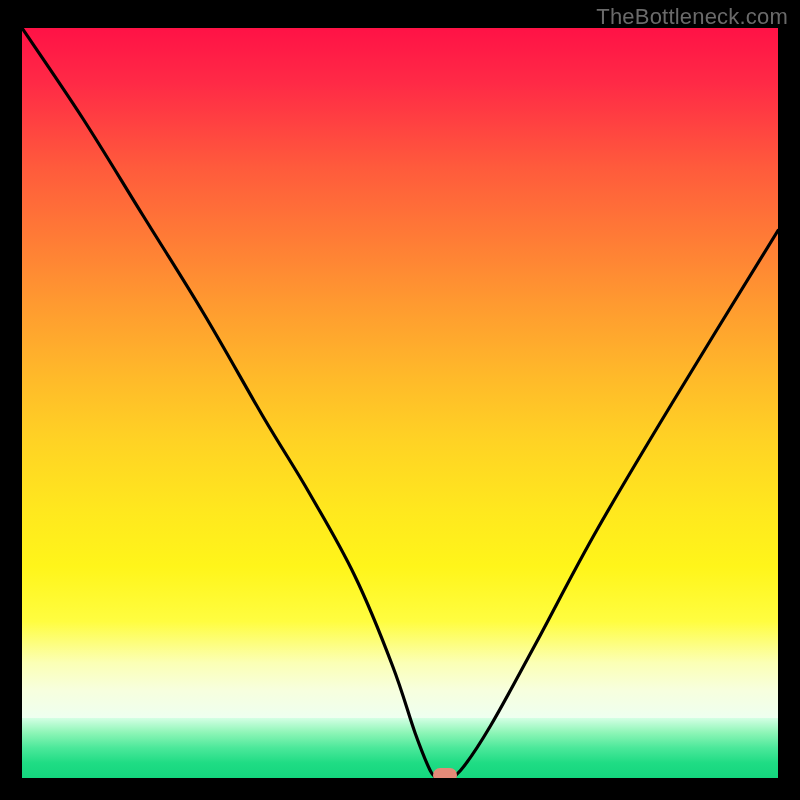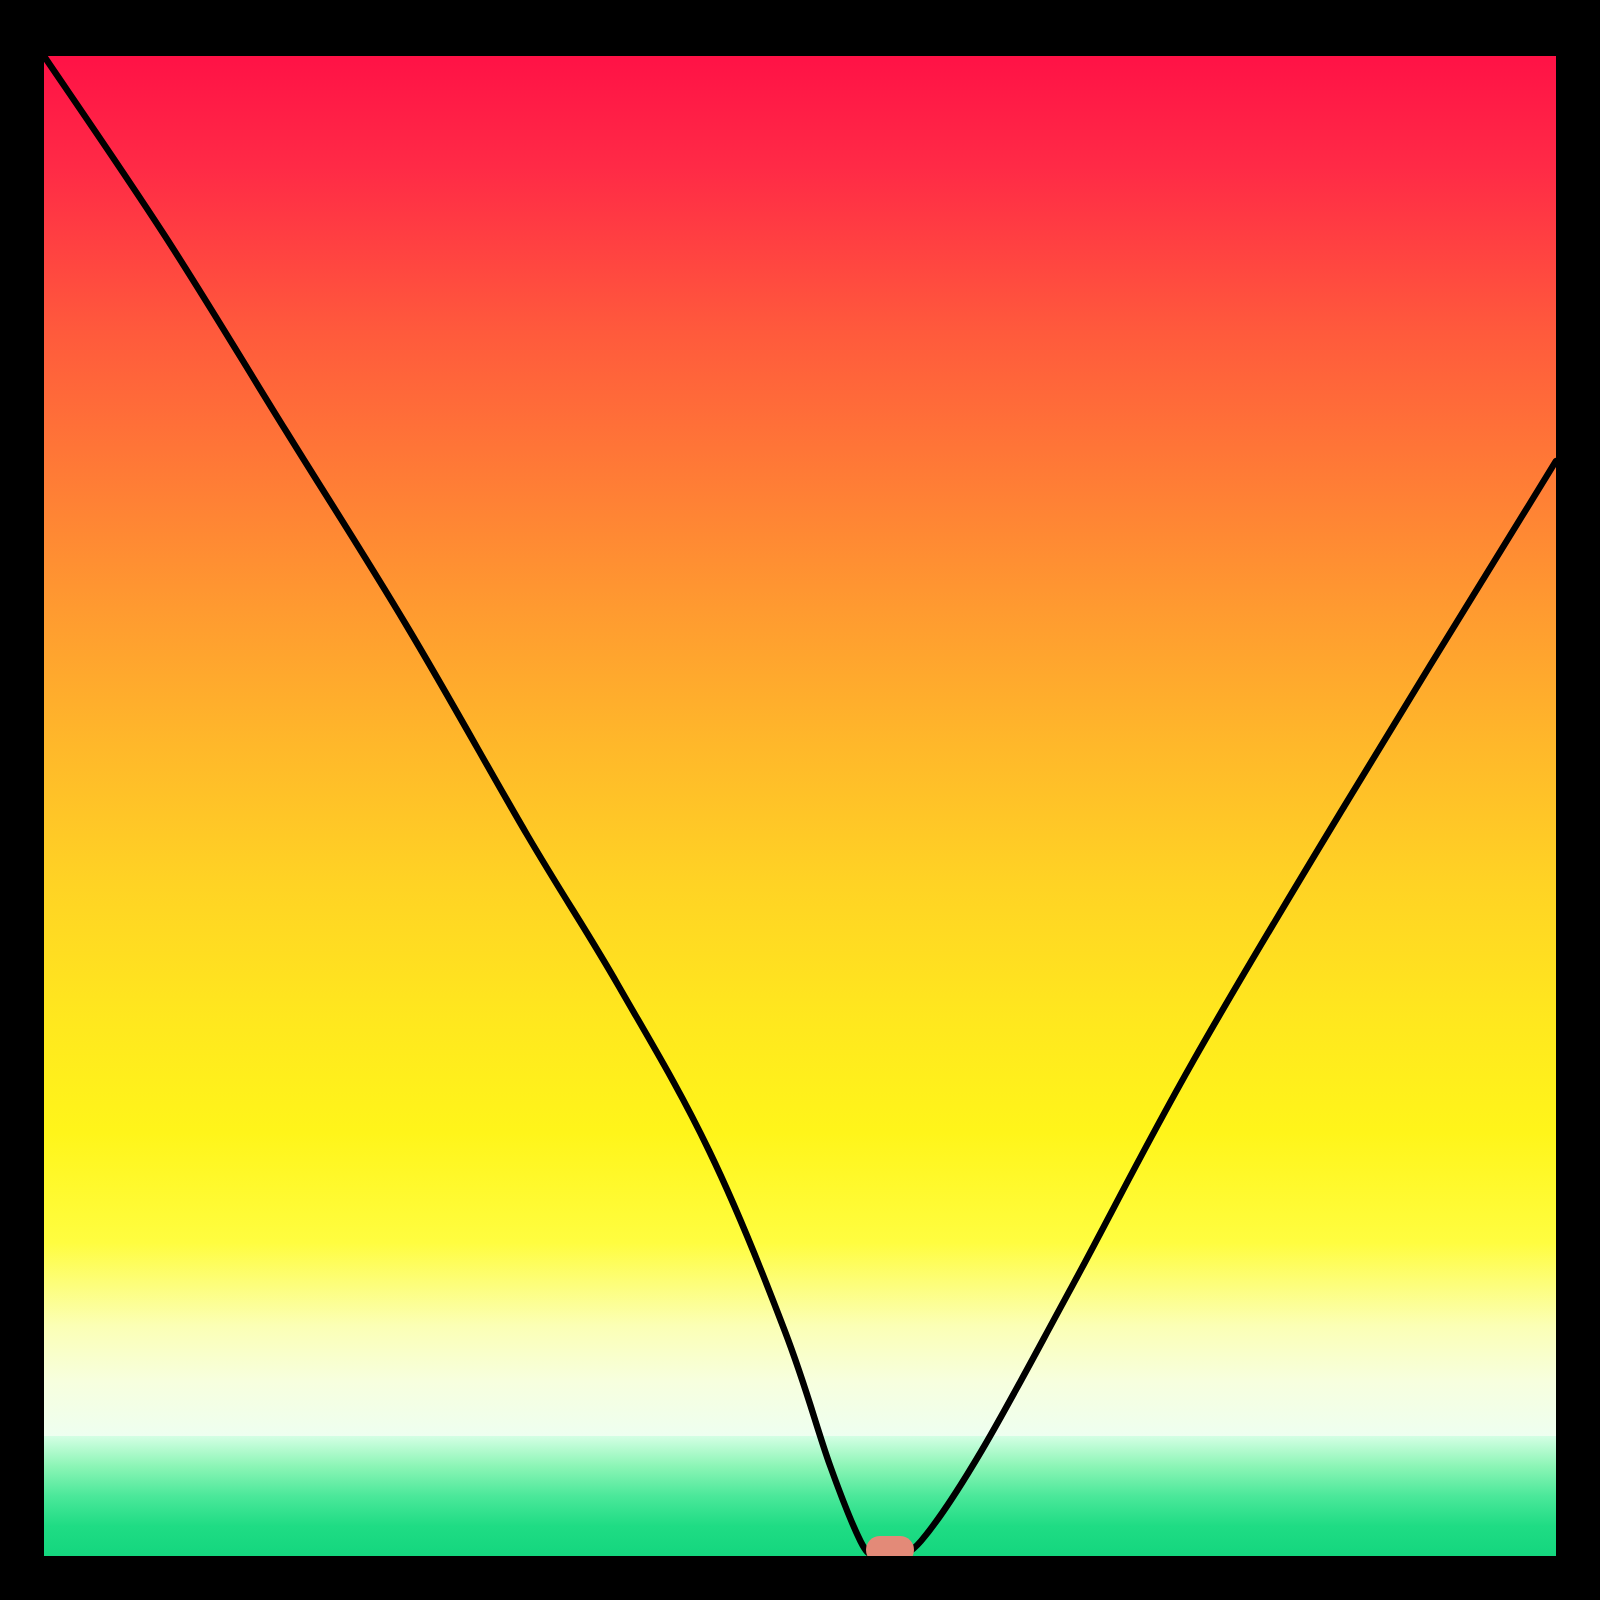--- a/index.html
+++ b/index.html
@@ -81,20 +81,21 @@
     height: 14px;
     border-radius: 7px;
     background: #e38a78;
   }
 </style>
 </head>
 <body>
 
 <div class="frame">
 
+  <div class="watermark">TheBottleneck.com</div>
 
   <div class="plot-area">
     <div class="grad-main"></div>
     <div class="grad-green"></div>
 
     <svg class="curve" viewBox="0 0 756 750" preserveAspectRatio="none">
       <path id="curve-path" fill="none" stroke="#000" stroke-width="3.2" stroke-linecap="round" stroke-linejoin="round" d="M 0.0 0.0 C 10.9 16.2, 38.7 56.3, 60.5 90.0 C 82.3 123.8, 99.2 152.4, 121.0 187.5 C 142.7 222.6, 159.7 248.6, 181.4 285.0 C 203.2 321.4, 222.9 357.6, 241.9 390.0 C 261.0 422.4, 271.0 436.6, 287.3 465.0 C 303.6 493.4, 317.7 516.5, 332.6 547.5 C 347.6 578.5, 359.6 609.1, 370.4 637.5 C 381.3 665.9, 386.3 686.1, 393.1 705.0 C 399.9 723.9, 404.2 734.4, 408.2 742.5 C 412.3 750.6, 413.1 748.6, 415.8 750.0 C 418.5 751.4, 419.3 751.4, 423.4 750.0 C 427.4 748.6, 430.3 752.0, 438.5 742.5 C 446.6 733.0, 455.1 720.5, 468.7 697.5 C 482.3 674.5, 495.0 650.1, 514.1 615.0 C 533.1 579.9, 550.1 545.7, 574.6 502.5 C 599.1 459.3, 617.5 429.0, 650.2 375.0 C 682.8 321.0, 736.9 233.6, 756.0 202.5"></path>
     </svg>
 
     <div class="marker" id="min-marker" style="left: 411.36px; top: 740px;"></div>

